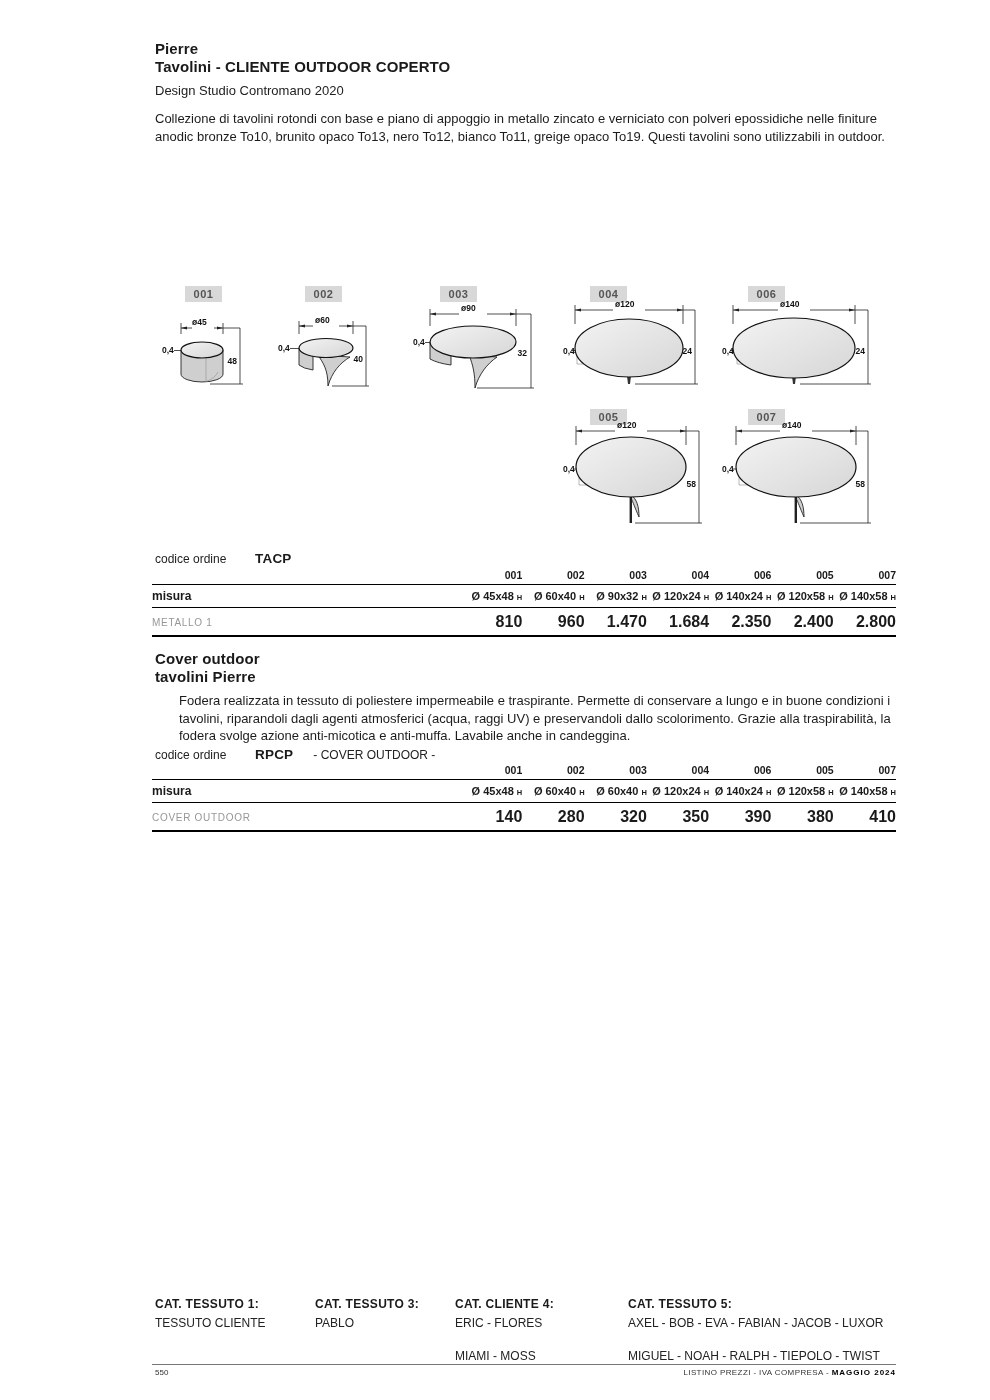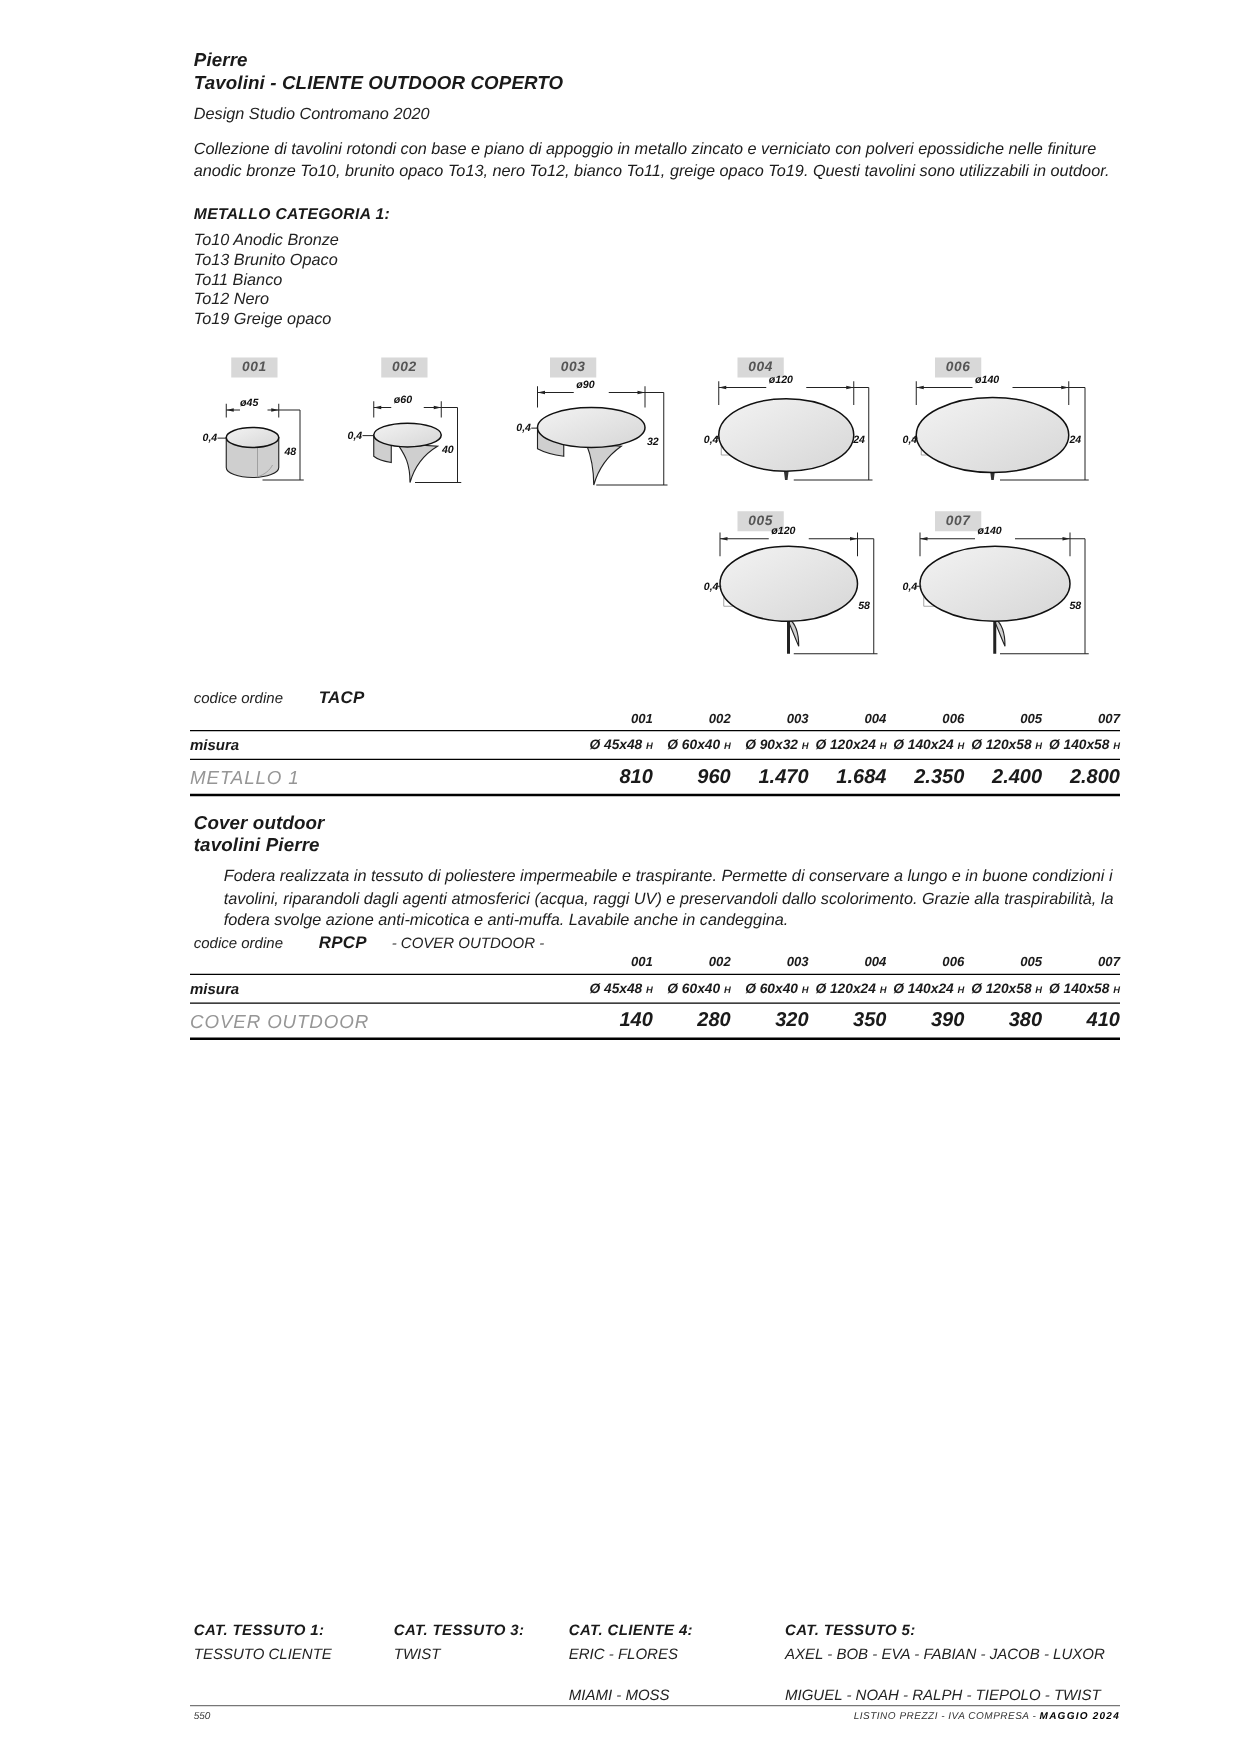--- a/index.html
+++ b/index.html
@@ -1,18 +1,18 @@
 <!DOCTYPE html>
 <html><head>
 <meta charset="utf-8">
 <style>
   * { margin:0; padding:0; box-sizing:border-box; }
   html,body { background:#ffffff; }
   body { font-family:"Liberation Sans", sans-serif; color:#1a1a1a; }
-  .page { position:relative; width:990px; height:1400px; background:#fff; overflow:hidden;font-style:italic; }
+  .page { position:relative; width:990px; height:1400px; background:#fff; overflow:hidden; }
 
   
   .header { position:absolute; left:155px; top:40px; }
   .title-line { font-size:15px; font-weight:700; line-height:18px; letter-spacing:.1px; }
   .designer { font-size:13px; color:#222; margin-top:7px; }
 
   .intro { position:absolute; left:155px; top:110px; width:745px; font-size:13px; line-height:17.5px; color:#1c1c1c; }
 
   
   .metallo { position:absolute; left:155px; top:164px; }
@@ -42,21 +42,21 @@
   .prow .cell { text-align:right; }
   .prow .cell.first { text-align:left; }
   .row-codes { border-bottom:1px solid #000; padding-bottom:3px; height:17px; }
   .row-codes .cell { font-size:10.5px; font-weight:700; }
   .row-misura { border-bottom:1.5px solid #000; padding:4px 0 4px; align-items:center; }
   .row-misura .cell { font-size:11px; font-weight:700; white-space:nowrap; }
   .row-misura .cell.first { font-size:12px; }
   .row-misura .h { font-size:7.5px; }
   .row-prices { border-bottom:2px solid #000; padding:5px 0 4px; align-items:center; }
   .row-prices .cell { font-size:16px; font-weight:700; }
-  .row-prices .cell.first { font-size:15px; font-weight:400; color:#969696; letter-spacing:.7px; }
+  .row-prices .cell.first { font-size:10px; font-weight:400; color:#969696; letter-spacing:.7px; }
 
   
   .cover-title { position:absolute; left:155px; top:650px; }
   .cover-desc { position:absolute; left:155px; top:692px; width:745px; font-size:13px; line-height:17.5px; color:#1c1c1c;margin-left:24px; }
 
   
   .footer-cats { position:absolute; left:0; top:1297px; width:990px; }
   .fcat { position:absolute; top:0; }
   .fcat-label { font-size:12px; font-weight:700; letter-spacing:.3px; }
   .fcat-line { font-size:12px; line-height:16px; color:#222; margin-top:4px; }
@@ -81,30 +81,20 @@
   </svg>
 
   <div class="header">
     <div class="title-line">Pierre</div>
     <div class="title-line">Tavolini - CLIENTE OUTDOOR COPERTO</div>
     <div class="designer">Design Studio Contromano 2020</div>
   </div>
 
   <p class="intro">Collezione di tavolini rotondi con base e piano di appoggio in metallo zincato e verniciato con polveri epossidiche nelle finiture anodic bronze To10, brunito opaco To13, nero To12, bianco To11, greige opaco To19. Questi tavolini sono utilizzabili in outdoor.</p>
 
-  <div class="metallo">
-    <div class="metallo-heading">METALLO CATEGORIA 1:</div>
-    <div id="metallo-items">
-        <div class="metallo-item">To10 Anodic Bronze</div>
-        <div class="metallo-item">To13 Brunito Opaco</div>
-        <div class="metallo-item">To11 Bianco</div>
-        <div class="metallo-item">To12 Nero</div>
-        <div class="metallo-item">To19 Greige opaco</div>
-      </div>
-  </div>
 
   <div class="badge" style="left:185px; top:286px;">001</div>
   <div class="badge" style="left:305px; top:286px;">002</div>
   <div class="badge" style="left:440px; top:286px;">003</div>
   <div class="badge" style="left:590px; top:286px;">004</div>
   <div class="badge" style="left:748px; top:286px;">006</div>
   <div class="badge" style="left:590px; top:409px;">005</div>
   <div class="badge" style="left:748px; top:409px;">007</div>
 
   <div class="diagram" style="left:162px; top:306px;">
@@ -308,21 +298,21 @@
       </div>
     </div>
 
   <div class="footer-cats">
     <div class="fcat" style="left:155px;">
         <div class="fcat-label">CAT. TESSUTO 1:</div>
         <div class="fcat-line">TESSUTO CLIENTE</div>
       </div>
     <div class="fcat" style="left:315px;">
         <div class="fcat-label">CAT. TESSUTO 3:</div>
-        <div class="fcat-line">TWIST</div>
+        <div class="fcat-line">PABLO</div>
       </div>
     <div class="fcat" style="left:455px;">
         <div class="fcat-label">CAT. CLIENTE 4:</div>
         <div class="fcat-line">ERIC - FLORES</div>
         <div class="fcat-line">MIAMI - MOSS</div>
       </div>
     <div class="fcat" style="left:628px;">
         <div class="fcat-label">CAT. TESSUTO 5:</div>
         <div class="fcat-line">AXEL - BOB - EVA - FABIAN - JACOB - LUXOR</div>
         <div class="fcat-line">MIGUEL - NOAH - RALPH - TIEPOLO - TWIST</div>

